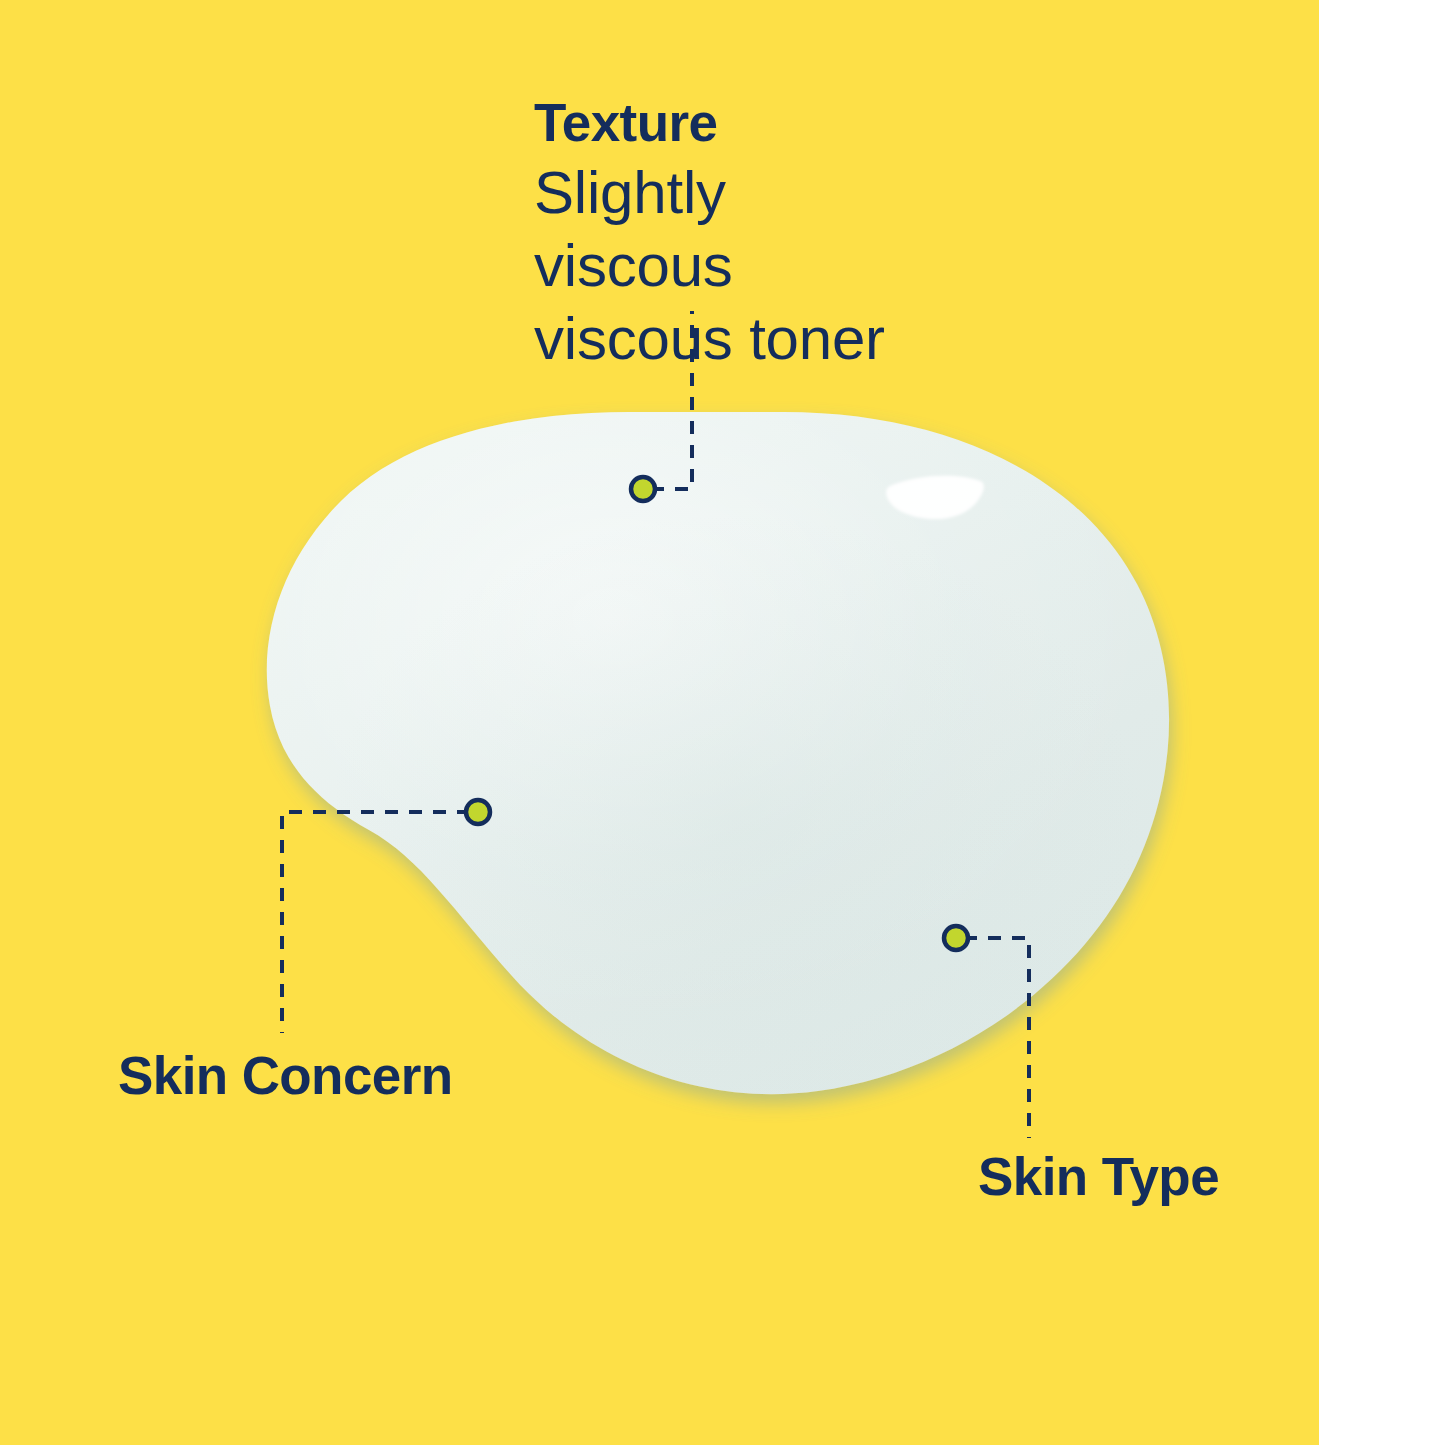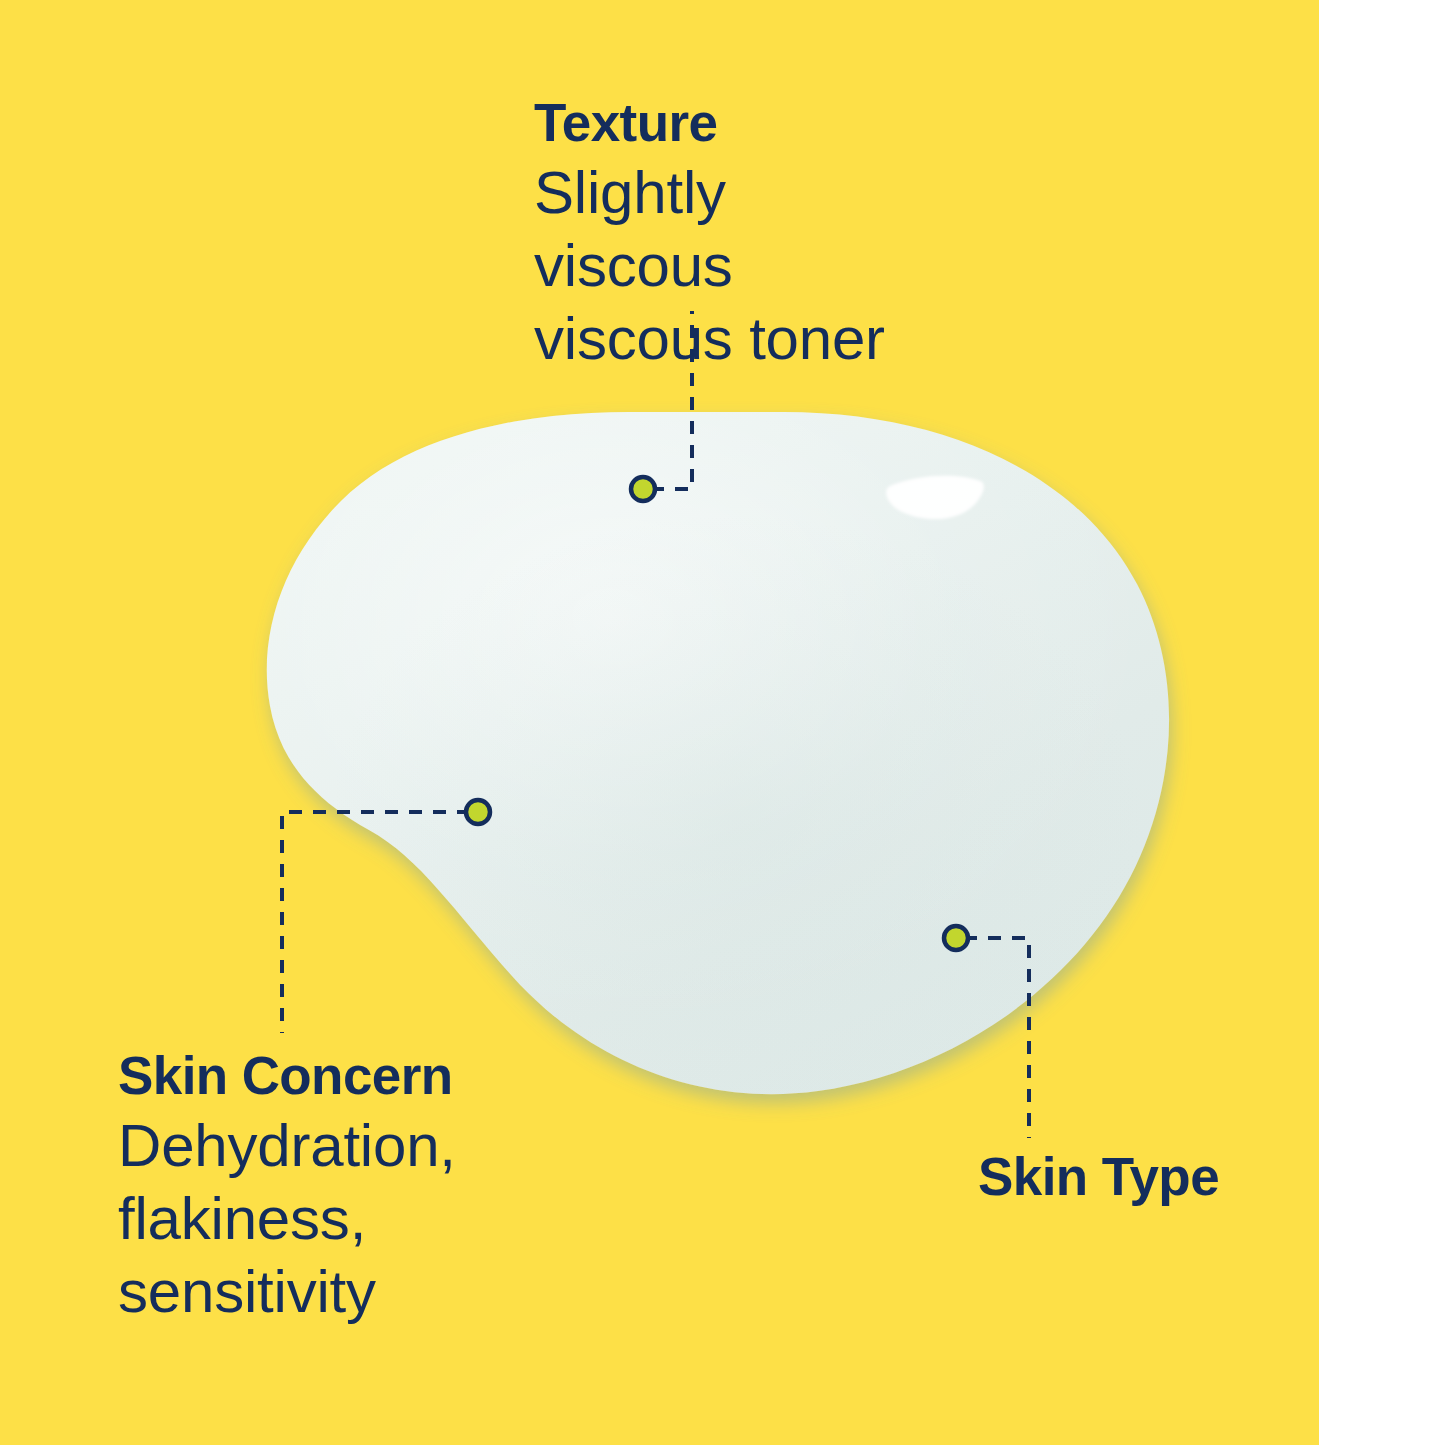--- a/index.html
+++ b/index.html
@@ -185,23 +185,19 @@
   <div class="callout" id="callout-texture">
     <div class="title">Texture</div>
     <div class="desc">
       <span>Slightly viscous</span><br>
       <span>viscous toner</span>
     </div>
   </div>
 
   <div class="callout" id="callout-skin-concern">
     <div class="title">Skin Concern</div>
-    <div class="desc">
-      <span>Dehydration,</span><br>
-      <span>flakiness, sensitivity</span>
-    </div>
   </div>
 
   <div class="callout" id="callout-skin-type">
     <div class="title">Skin Type</div>
   </div>
 
 </div>
 
 </body></html>

